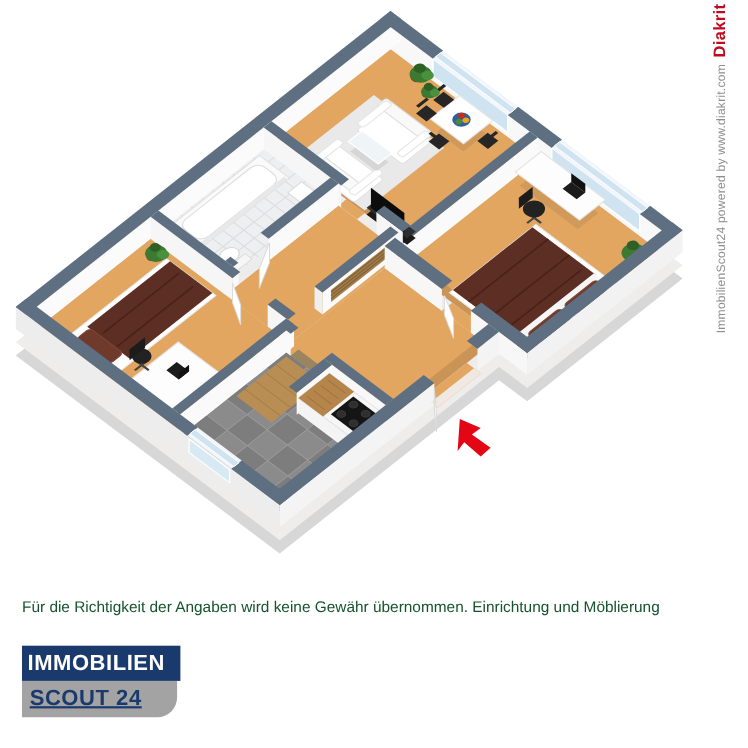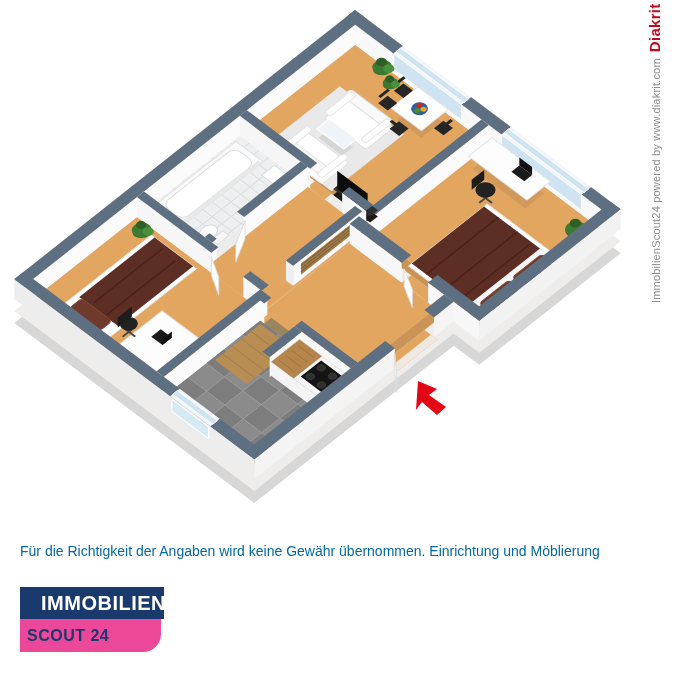--- a/index.html
+++ b/index.html
@@ -4,30 +4,30 @@
 <style>
   html,body{margin:0;padding:0;background:#fff;}
   .stage{position:relative;width:680px;height:680px;background:#ffffff;overflow:hidden;
          font-family:"Liberation Sans", sans-serif;}
   .plan-svg{position:absolute;left:0;top:0;}
   .watermark{position:absolute;left:646px;top:303px;width:270px;
              transform:rotate(-90deg);transform-origin:top left;
              white-space:nowrap;display:flex;align-items:baseline;gap:6px;}
   .watermark .credit{font-size:11px;color:#8e8e8e;letter-spacing:.2px;}
   .watermark .brand{font-size:15px;font-weight:700;color:#c20a1e;letter-spacing:.3px;}
-  .disclaimer{position:absolute;left:20px;top:541px;width:630px;color:#0369a1;
+  .disclaimer{position:absolute;left:20px;top:541px;width:630px;color:#14532d;
               font-size:14px;line-height:20px;}
   .logo{position:absolute;left:20px;top:587px;}
   .logo .bar-top{width:144px;height:32px;background:#1a3a6d;color:#ffffff;
-                 display:flex;align-items:center;padding-left:21px;box-sizing:border-box;
+                 display:flex;align-items:center;padding-left:5px;box-sizing:border-box;
                  font-weight:700;font-size:20px;letter-spacing:.5px;}
-  .logo .bar-bottom{width:141px;height:33px;background:#ec4899;color:#1a3a6d;
+  .logo .bar-bottom{width:141px;height:33px;background:#a3a3a3;color:#1a3a6d;
                  display:flex;align-items:center;padding-left:7px;box-sizing:border-box;
-                 font-weight:700;font-size:16px;letter-spacing:.5px;
-                 border-radius:0 0 18px 0;}
+                 font-weight:700;font-size:20px;letter-spacing:.5px;
+                 border-radius:0 0 18px 0;text-decoration:underline;}
 </style>
 </head>
 <body>
 
 <div class="stage">
 
 <svg class="plan-svg" width="680" height="680" viewBox="0 0 680 680">
   <g transform="matrix(0.8,0.6,-0.785,0.62,355,30)">
 
     <g transform="translate(19.5,19.9)">

